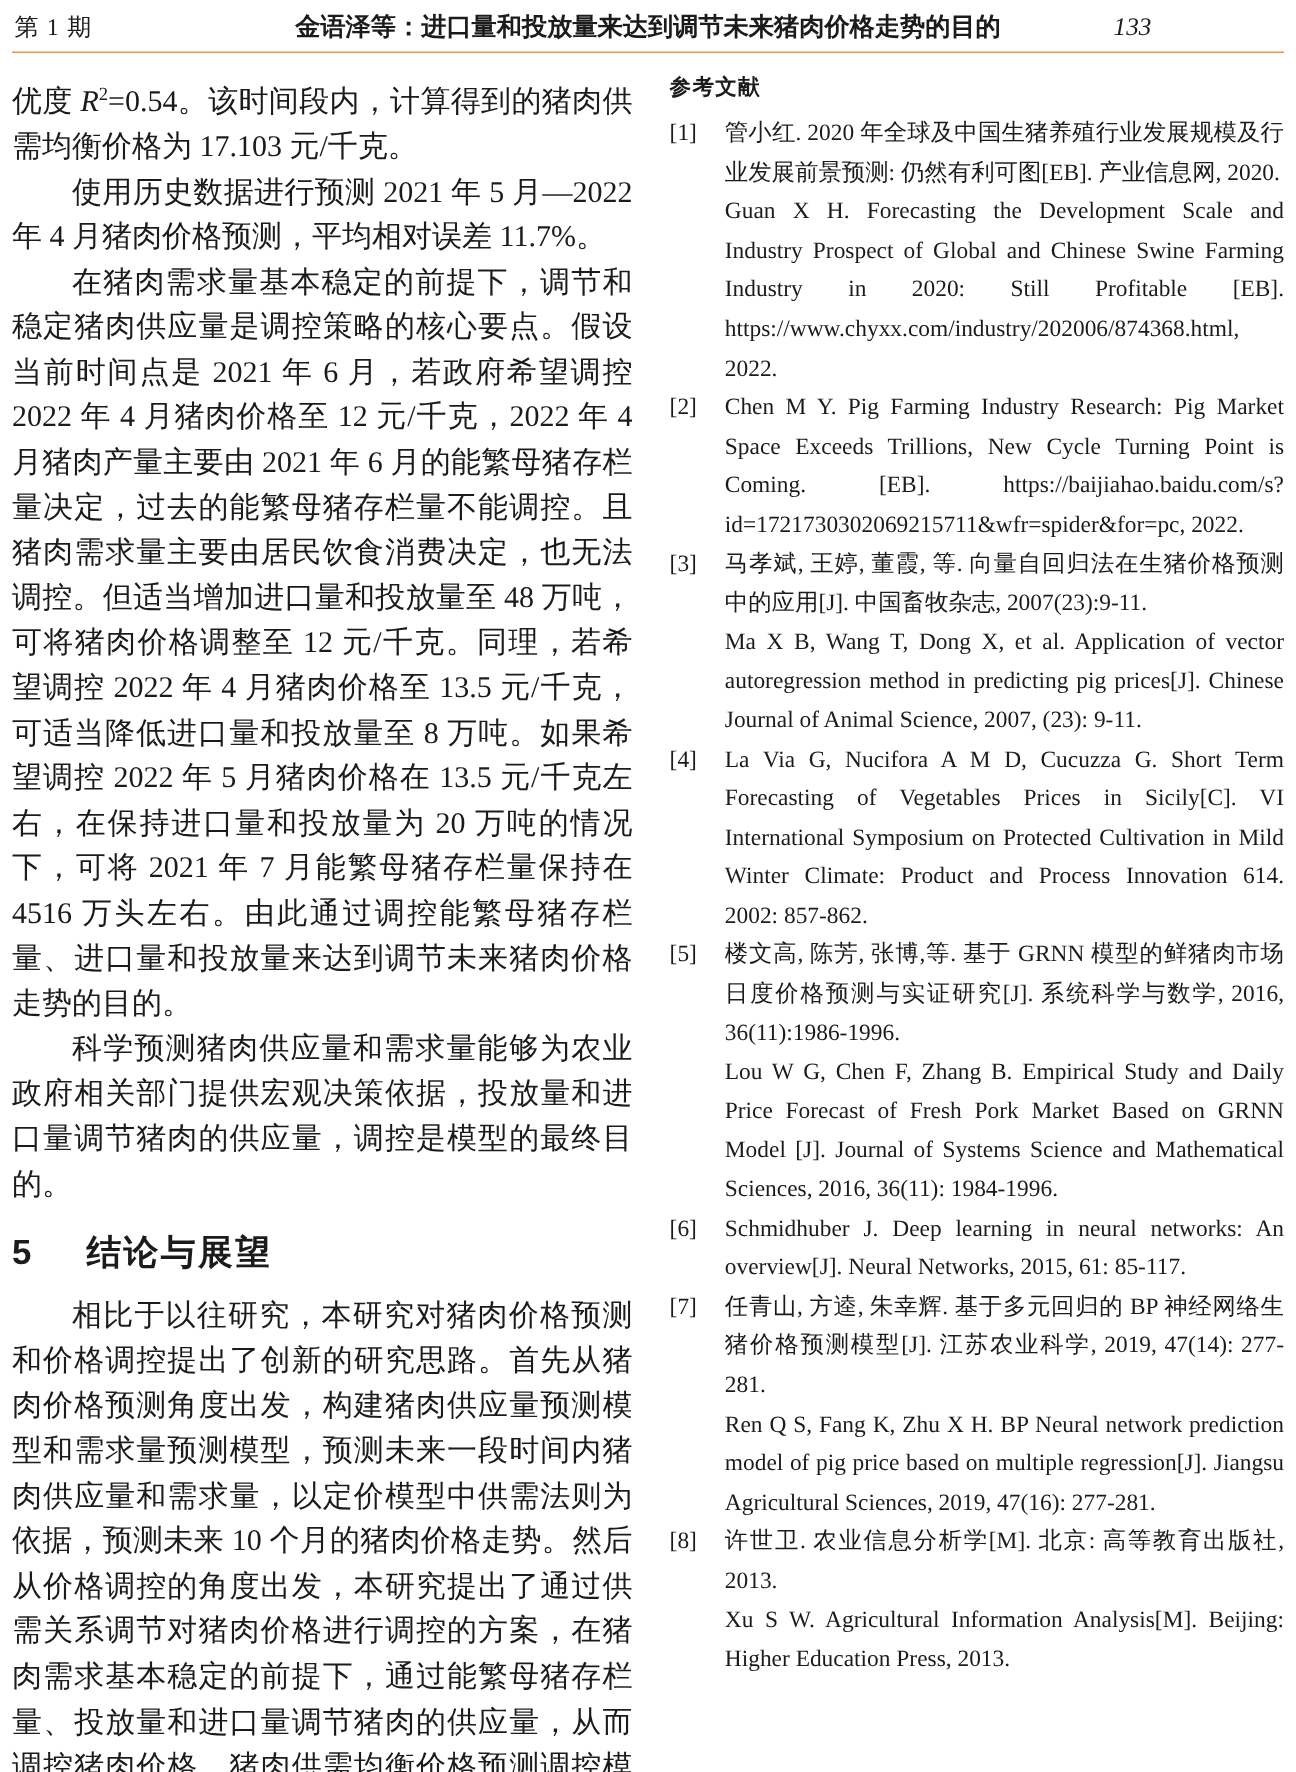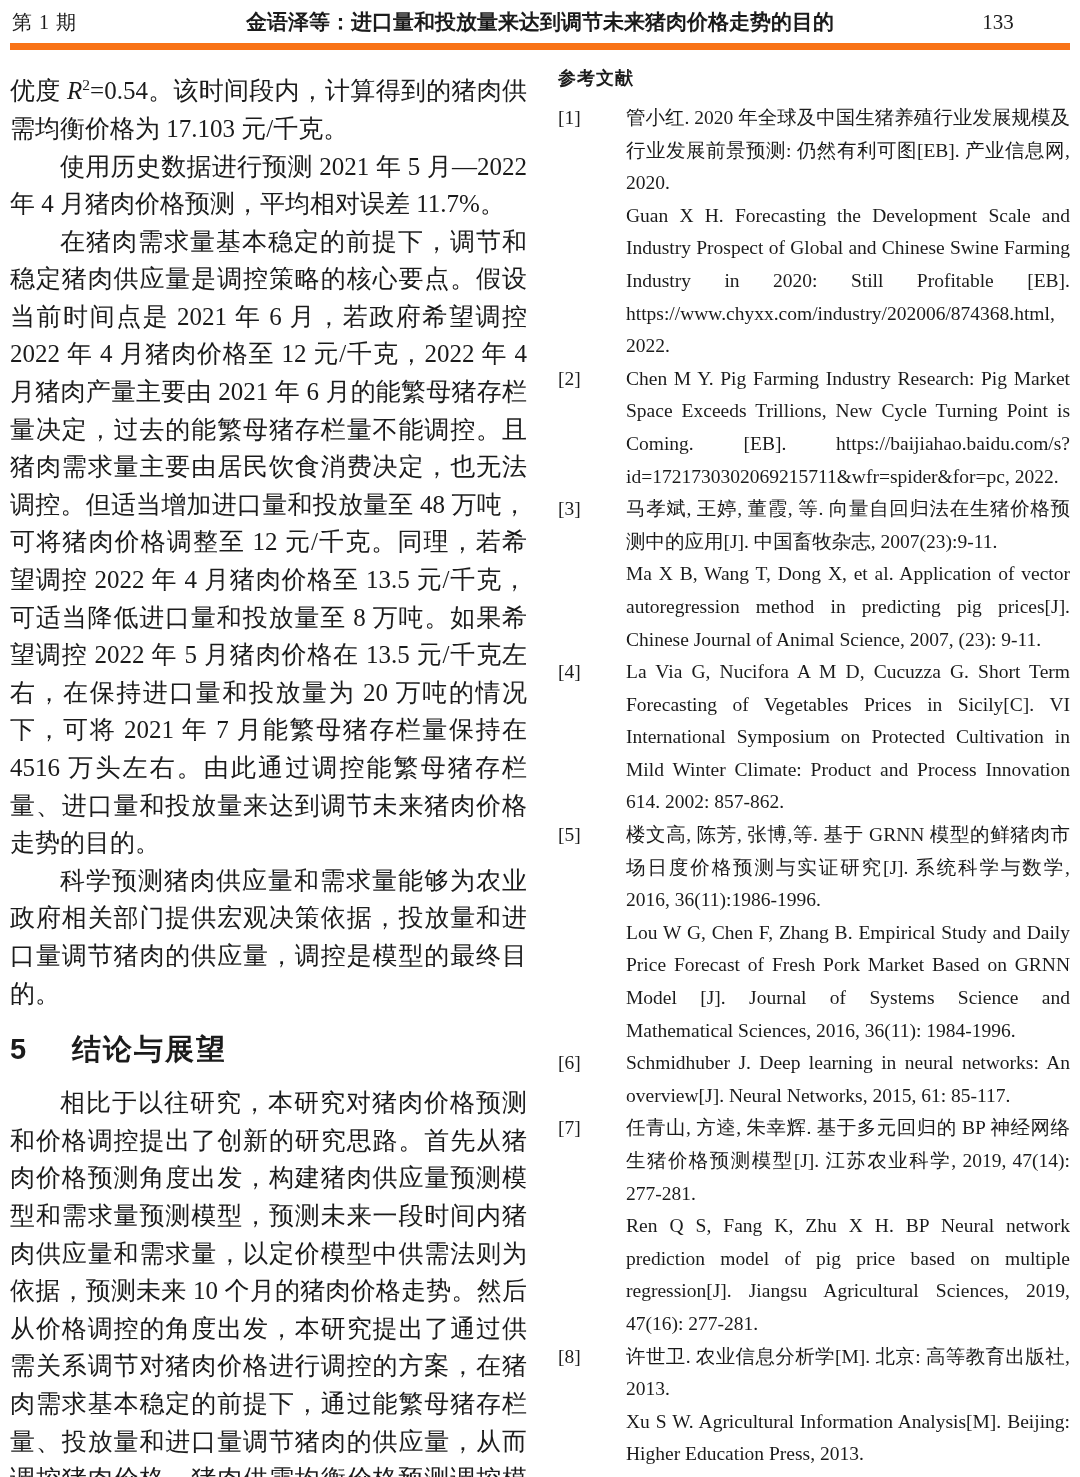--- a/index.html
+++ b/index.html
@@ -11,39 +11,40 @@
     color: #1b1b1b;
     padding: 8px 10px 0 10px;
     overflow: hidden;
     font-family: "Liberation Serif", "DejaVu Serif", serif;
     position: relative;
   }
   
   .page-header {
     display: flex;
     align-items: baseline;
-    border-bottom: 7px solid #f97316;
+    border-bottom: 1px solid #f97316;
     padding: 0 2px 7px 2px;
   }
   .hdr-issue {
     width: 140px;
     font-size: 20px;
     letter-spacing: 1px;
   }
   .hdr-title {
     flex: 1;
     text-align: center;
     font-family: "Liberation Sans", "DejaVu Sans", sans-serif;
     font-weight: 700;
     font-size: 21px;
   }
   .hdr-page {
     width: 140px;
-    text-align: center;
+    text-align: left;
     font-size: 21px;
+    font-style: italic;
   }
   
   .columns {
     display: flex;
     gap: 31px;
     margin-top: 16px;
   }
   .col-left { width: 517px; flex: 0 0 517px; }
   .col-right { flex: 1; min-width: 0; }
   
@@ -75,21 +76,21 @@
     font-size: 18px;
     margin: 0 0 12px 0;
     letter-spacing: 1px;
   }
   .ref-item {
     display: flex;
     font-size: 19.5px;
     line-height: 32.6px;
   }
   .ref-num { width: 46px; flex: 0 0 46px; }
-  .ref-body { flex: 1; min-width: 0; margin-left: 22px; }
+  .ref-body { flex: 1; min-width: 0; }
   .ref-body p {
     margin: 0;
     text-align: justify;
     text-justify: inter-word;
     word-break: break-word;
   }
 </style>
 </head>
 <body>
 

